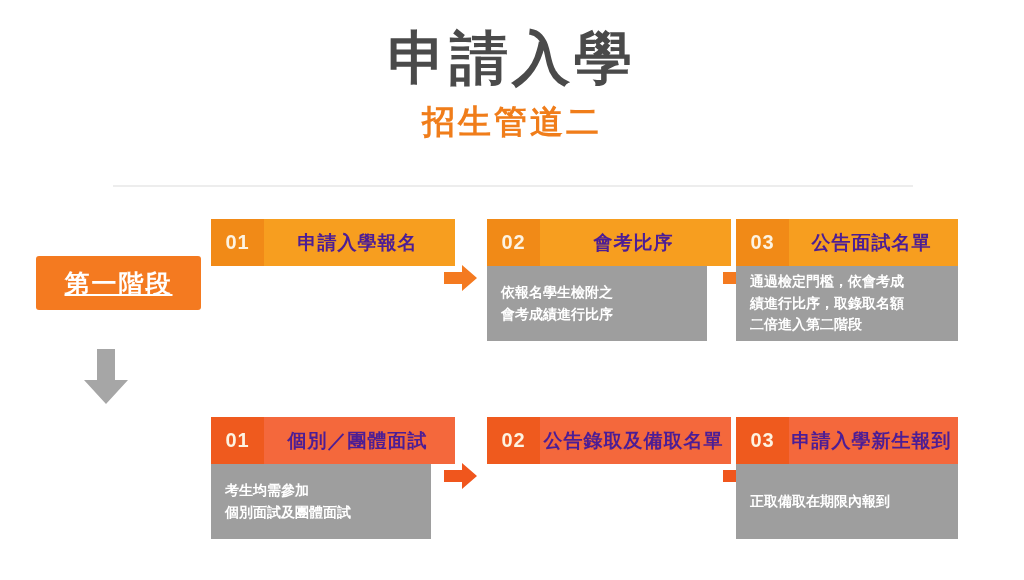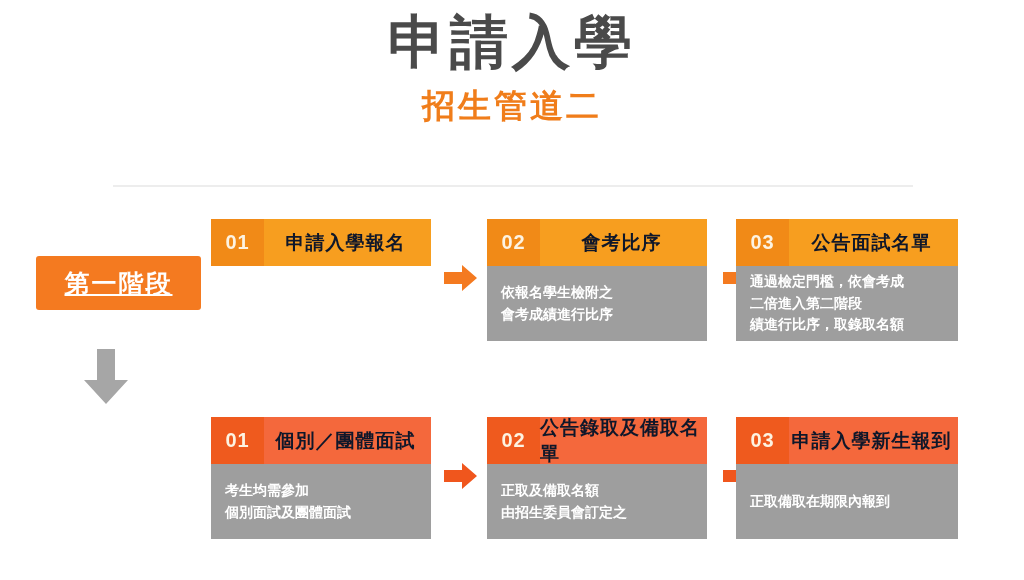--- a/index.html
+++ b/index.html
@@ -18,21 +18,21 @@
   
   #header {
     position: absolute;
     left: 0;
     top: 0;
     width: 1024px;
     text-align: center;
   }
   #main-title {
     margin: 0;
-    padding-top: 8px;
+    padding-top: 24px;
     font-size: 58px;
     line-height: 1.18;
     font-weight: bold;
     color: #4a4a4a;
     letter-spacing: 4px;
   }
   #sub-title {
     margin: 0;
     padding-top: 10px;
     font-size: 33px;
@@ -89,39 +89,39 @@
   .card.pos-1 { left: 211px; }
   .card.pos-2 { left: 487px; }
   .card.pos-3 { left: 736px; }
   .card.pos-3 .card-head { width: 222px; }
   .card.pos-3 .card-body { width: 222px; }
 
   .card-head {
     display: flex;
     align-items: stretch;
     height: 47px;
-    width: 220px;
+    width: 244px;
   }
   .card-num {
     width: 53px;
     flex: 0 0 53px;
     display: flex;
     align-items: center;
     justify-content: center;
     color: #fdf3e2;
     font-size: 20px;
     font-weight: bold;
     letter-spacing: 1px;
   }
   .card-title {
     flex: 1 1 auto;
     display: flex;
     align-items: center;
     justify-content: center;
-    color: #0f172a;
+    color: #4c1d95;
     font-size: 19px;
     font-weight: bold;
     letter-spacing: 1px;
     padding-right: 4px;
   }
   #stage-row-1 .card-num   { background: #f18a17; }
   #stage-row-1 .card-title { background: #f79e1f; }
   #stage-row-2 .card-num   { background: #ef5a1e; }
   #stage-row-2 .card-title { background: #f4683c; }
 
@@ -207,22 +207,22 @@
     </svg>
   </div>
 
   <div class="card pos-3">
     <div class="card-head">
       <div class="card-num">03</div>
       <div class="card-title">公告面試名單</div>
     </div>
     <div class="card-body align-left">
       <span class="line">通過檢定門檻，依會考成</span>
+      <span class="line">績進行比序，取錄取名額</span>
       <span class="line">二倍進入第二階段</span>
-      <span class="line">績進行比序，取錄取名額</span>
     </div>
   </div>
 </div>
 
 <div id="arrow-down">
   <svg width="46" height="56" viewBox="0 0 46 56">
     <path d="M14,0 L32,0 L32,31 L45,31 L23,55 L1,31 L14,31 Z" fill="#a6a6a6"></path>
   </svg>
 </div>
 
@@ -244,24 +244,20 @@
     <svg width="34" height="30" viewBox="0 0 34 30">
       <path d="M0,9 L18,9 L18,2 L33,15 L18,28 L18,21 L0,21 Z" fill="#f0561d"></path>
     </svg>
   </div>
 
   <div class="card pos-2">
     <div class="card-head">
       <div class="card-num">02</div>
       <div class="card-title">公告錄取及備取名單</div>
     </div>
-    <div class="card-body align-center">
-      <span class="line">正取及備取名額</span>
-      <span class="line">由招生委員會訂定之</span>
-    </div>
   </div>
 
   <div class="arrow-right after-2">
     <svg width="34" height="30" viewBox="0 0 34 30">
       <path d="M0,9 L18,9 L18,2 L33,15 L18,28 L18,21 L0,21 Z" fill="#f0561d"></path>
     </svg>
   </div>
 
   <div class="card pos-3">
     <div class="card-head">

